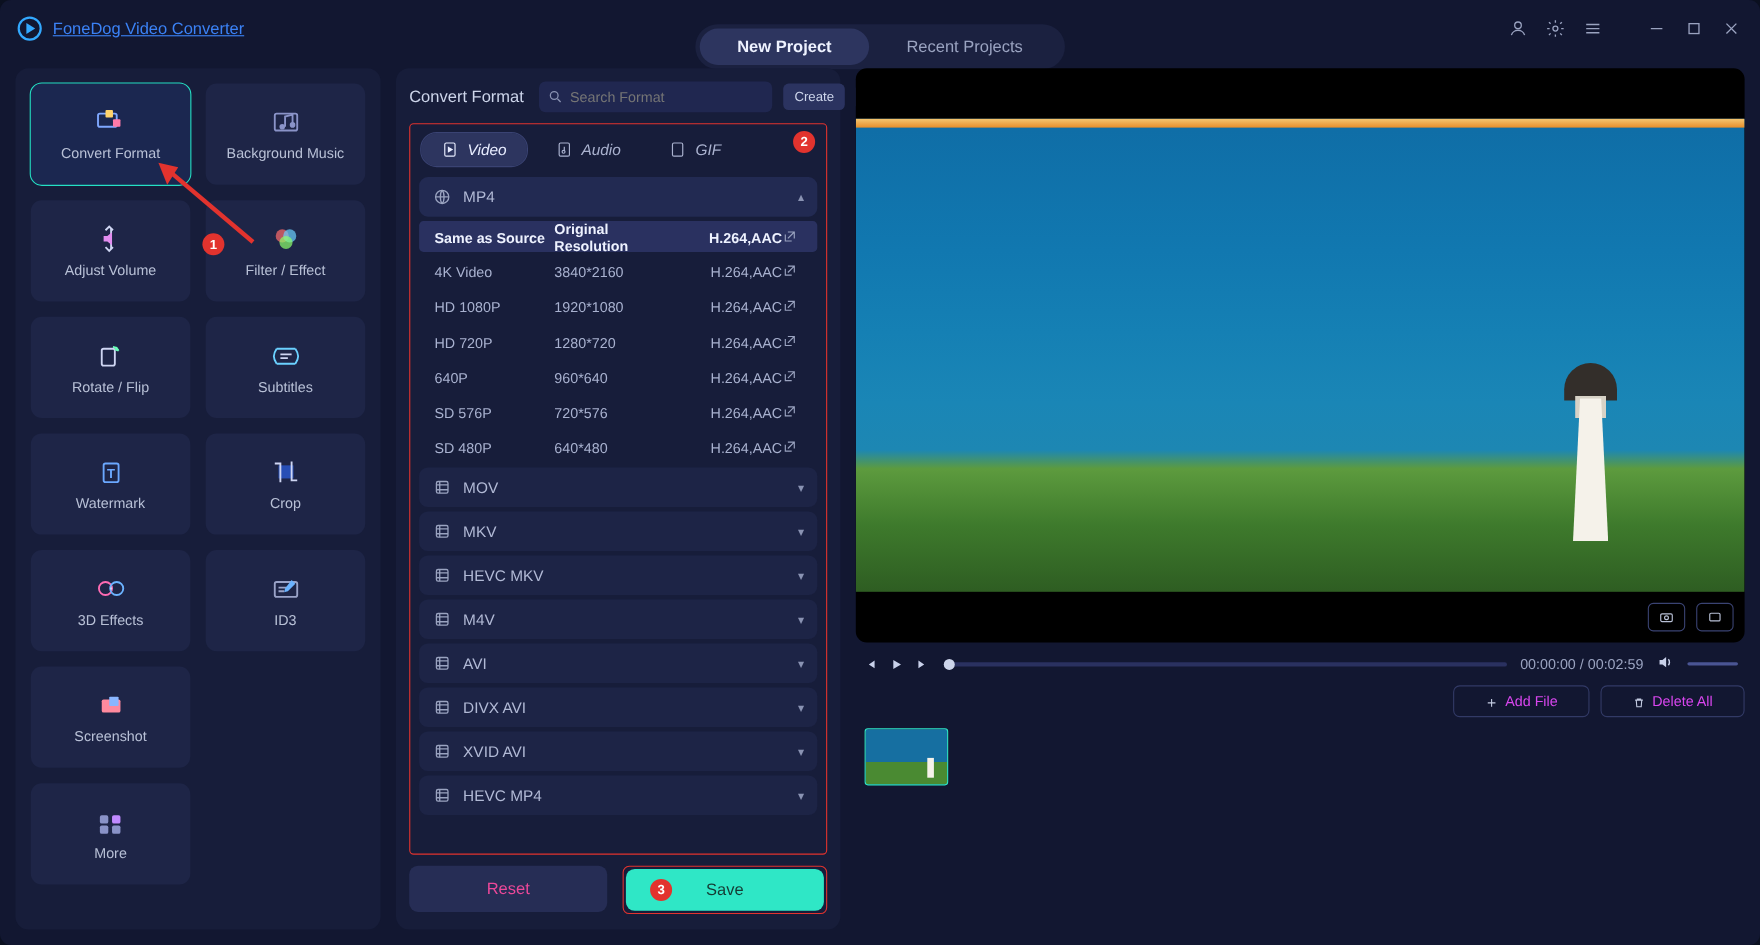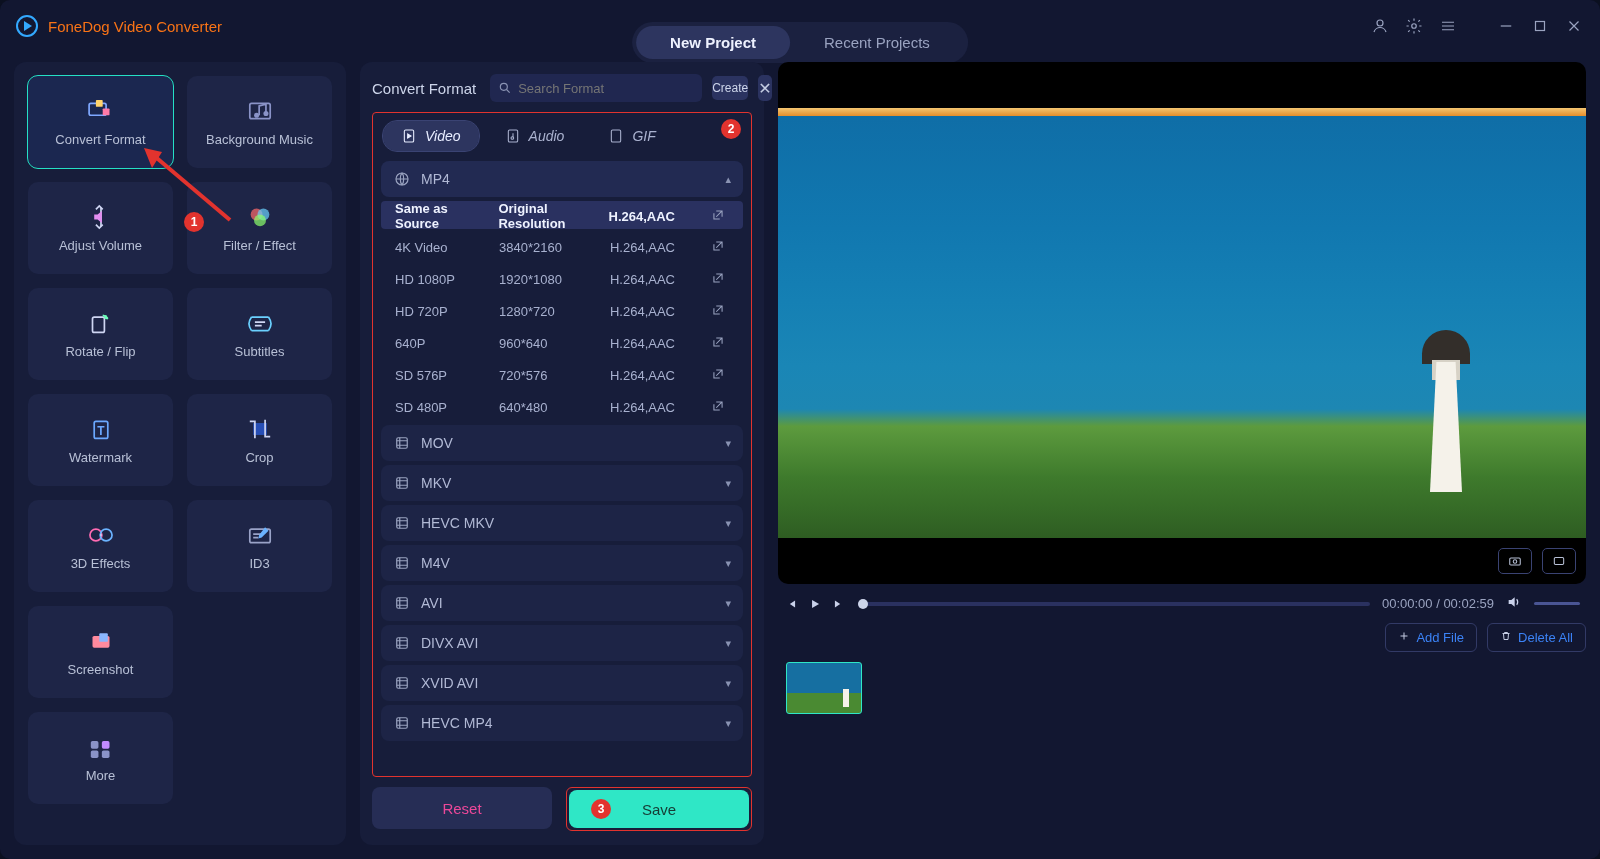--- a/index.html
+++ b/index.html
@@ -23,21 +23,21 @@
     height: 52px; display: flex; align-items: center; padding: 0 16px;
   }
   .logo {
     width: 22px; height: 22px; border-radius: 50%;
     border: 2px solid #33a9ff; position: relative; margin-right: 10px;
   }
   .logo::after {
     content: ""; position: absolute; left: 6px; top: 4px;
     border-left: 8px solid #33a9ff; border-top: 5px solid transparent; border-bottom: 5px solid transparent;
   }
-  .app-title { color: #f97316; font-size: 15px; font-weight: 500; }
+  .app-title { color: #3b82f6; font-size: 15px; font-weight: 500; text-decoration: underline; }
   .tabswitch {
     margin-left: auto; margin-right: auto;
     display: flex; background: #1b2140; border-radius: 22px; padding: 4px;
     position: absolute; left: 50%; transform: translateX(-50%); top: 22px;
   }
   .tabswitch .tabbtn {
     padding: 8px 34px; border-radius: 18px; font-size: 15px; cursor: pointer;
     color: #9aa3c0;
   }
   .tabswitch .tabbtn.active {
@@ -77,21 +77,21 @@
   }
   .center-head { display:flex; align-items:center; gap:10px; margin-bottom:10px;}
   .center-title { font-size: 15px; color:#cdd5ea; flex: 0 0 auto; margin-right: 4px;}
   .search {
     flex:1; display:flex; align-items:center; gap:6px;
     background:#202750; border-radius:6px; padding:4px 8px; height:28px;
   }
   .search svg{width:14px;height:14px;stroke:#8a93b3;fill:none;stroke-width:2;}
   .search input{ flex:1; background:transparent; border:none; outline:none; color:#cdd5ea; font-size:13px;}
   .createbtn{
-    background:#2b3360; color:#cdd5ea; font-size:12px; padding:5px 0; border-radius:5px; cursor:pointer;
+    background:#2b3360; color:#cdd5ea; font-size:12px; padding:5px 10px; border-radius:5px; cursor:pointer;
   }
   .closebtn{ background:#2b3360; border-radius:5px; width:22px;height:26px; display:flex;align-items:center;justify-content:center;color:#c4cce2;cursor:pointer; font-size:16px;}
   .redbox { border:1.5px solid #e2332e; border-radius:4px; padding:6px 4px 4px; flex:1; display:flex; flex-direction:column; gap:4px; position:relative;}
   .typetabs{ display:flex; gap:8px; padding:2px 6px 6px;font-style:italic; }
   .typetab{
     flex:0 0 auto; padding:7px 18px; border-radius:14px; display:flex; align-items:center; gap:8px;
     color:#aab2cf; font-size:14px; cursor:pointer;
   }
   .typetab.active{ background:#2d355f; color:#e8edff; outline:1px solid #3a4373;}
   .typetab svg{width:16px;height:16px;fill:none;stroke:currentColor;stroke-width:1.6;}
@@ -99,21 +99,21 @@
   .fmt-group{
     background:#1d2446; border-radius:8px; height:36px; display:flex; align-items:center;
     padding:0 12px; gap:10px; color:#b1b9d5; font-size:14px; cursor:pointer;
   }
   .fmt-group svg{width:18px;height:18px;fill:none;stroke:#9aa3c0;stroke-width:1.6;}
   .fmt-group .caret{ margin-left:auto; font-size:11px; color:#8a93b3;}
   .fmt-open{ background:#222a52; }
   .preset-row{
     display:grid; grid-template-columns: 1fr 1.1fr 0.8fr 22px;
     align-items:center; height:28px; padding:0 10px 0 14px;
-    font-size:13px; color:#a8b1cf; cursor:pointer;gap:36px;
+    font-size:13px; color:#a8b1cf; cursor:pointer;
   }
   .preset-row.sel{ background:#2a3160; color:#eef2ff; font-weight:600; border-radius:4px;}
   .preset-row .lk svg{width:14px;height:14px;stroke:#9aa3c0;fill:none;stroke-width:1.8;}
   .btnrow{ display:flex; gap:14px; margin-top:10px;}
   .bigbtn{ flex:1; height:42px; border-radius:8px; display:flex; align-items:center; justify-content:center; font-size:15px; cursor:pointer;}
   .bigbtn.reset{ background:#262d55; color:#ec4899;}
   .save-wrap{ flex:1; border:1.5px solid #e2332e; border-radius:6px; padding:2px; position:relative;}
   .bigbtn.save{ background:#2fe7c6; color:#163b34; width:100%; height:38px; position:relative;}
   
   .right{ flex:1; display:flex; flex-direction:column; gap:10px;}
@@ -149,21 +149,21 @@
   .pcbtn{ width:34px; height:26px; border:1px solid #3a4373; border-radius:5px; display:flex;align-items:center;justify-content:center;}
   .pcbtn svg{width:16px;height:14px;stroke:#b8c0d6;fill:none;stroke-width:1.8;}
   .timeline{ display:flex; align-items:center; gap:12px; padding:0 6px; color:#9aa3c0; font-size:13px;}
   .timeline .playset{ display:flex; gap:10px;}
   .timeline .playset svg{width:14px;height:14px;fill:#c9d1ea;}
   .timeline .track{ flex:1; height:4px; background:#2a3160; border-radius:3px; position:relative;}
   .timeline .track::before{content:"";position:absolute;left:0;top:-3px;width:10px;height:10px;border-radius:50%;background:#cdd5ea;}
   .timeline .vol svg{width:16px;height:16px;fill:#c9d1ea;}
   .timeline .vtrack{width:46px;height:3px;background:#4a5594;border-radius:2px;}
   .filebtns{ display:flex; justify-content:flex-end; gap:10px;}
-  .smbtn{ border:1px solid #323a66; border-radius:6px; padding:6px 12px; font-size:13px; color:#3b82f6; display:flex; align-items:flex-start; gap:6px; cursor:pointer;}
+  .smbtn{ border:1px solid #323a66; border-radius:6px; padding:6px 28px; font-size:13px; color:#d946ef; display:flex; align-items:flex-end; gap:6px; cursor:pointer;}
   .smbtn svg{width:12px;height:12px;stroke:#c4cce2;stroke-width:2;fill:none;}
   .thumbs{ flex:1; display:flex; align-items:flex-start; gap:12px; padding-left:8px;}
   .thumb{ width:76px; display:flex; flex-direction:column; gap:8px;}
   .thumb .img{ width:76px; height:52px; border:1px solid #2fe7c6; border-radius:3px; background:linear-gradient(#166fa1 0 60%, #4a8a32 60% 100%); position:relative;}
   .thumb .img::after{content:"";position:absolute;right:12px;bottom:6px;width:6px;height:18px;background:#f5f2ea;}
   .qty{ color:#b8c0d6; font-size:14px;}
 </style>
 </head>
 <body>
 

